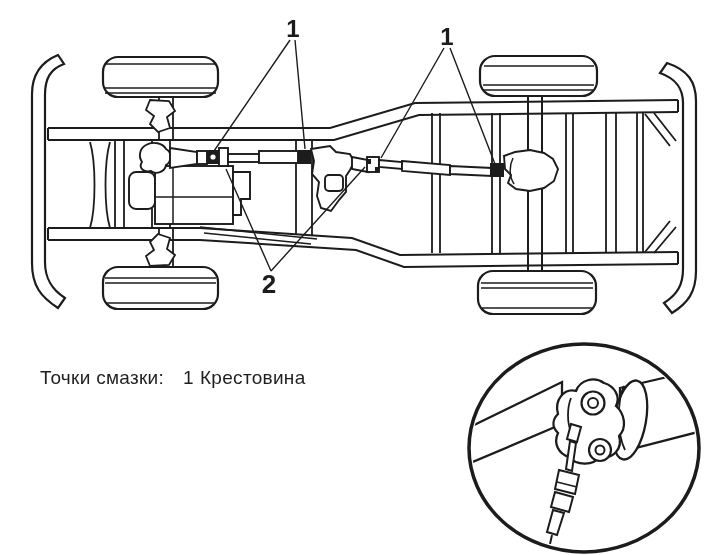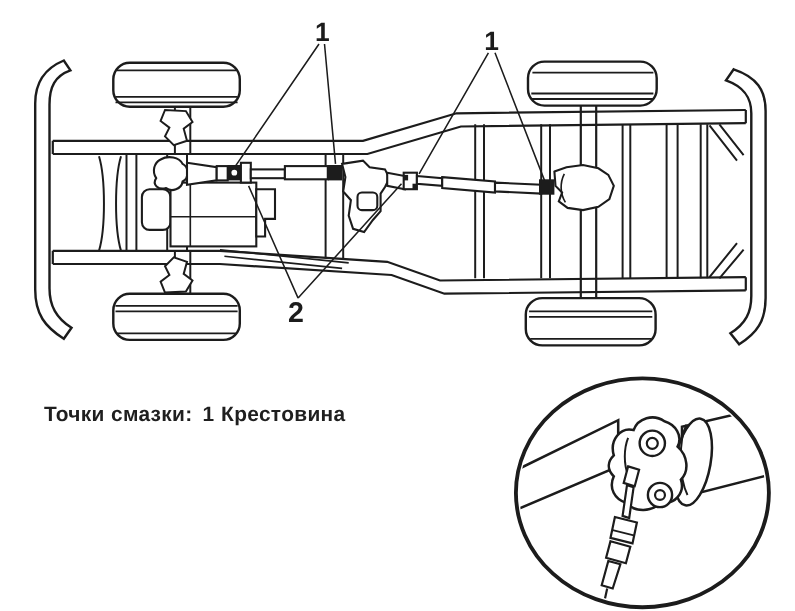--- a/index.html
+++ b/index.html
@@ -1,22 +1,22 @@
 <!DOCTYPE html>
 <html><head>
 <meta charset="utf-8">
 <style>
   html,body{margin:0;padding:0;background:#ffffff;}
   .page{position:relative;width:723px;height:555px;background:#ffffff;overflow:hidden;
         font-family:"Liberation Sans",sans-serif;}
   svg{position:absolute;display:block;}
   #chassis-svg{left:0;top:0;}
   #inset-svg{left:458px;top:336px;}
-  .caption{position:absolute;left:40px;top:366px;display:flex;gap:9px;
-           font-weight:700;font-size:19px;line-height:24px;color:#1f1f1f;letter-spacing:.3px;}
+  .caption{position:absolute;left:40px;top:366px;display:flex;gap:19px;
+           font-weight:400;font-size:19px;line-height:24px;color:#1f1f1f;letter-spacing:.3px;}
   .caption-items{display:flex;flex-direction:column;}
   .caption-item .num{margin-right:6px;}
   
   .ink{stroke:#1c1c1c;fill:none;}
   .w{fill:#ffffff;stroke:#1c1c1c;}
   .solid{fill:#1c1c1c;stroke:none;}
   text.callout{font-family:"Liberation Sans",sans-serif;font-weight:700;fill:#1c1c1c;text-anchor:middle;}
 </style>
 </head>
 <body>

